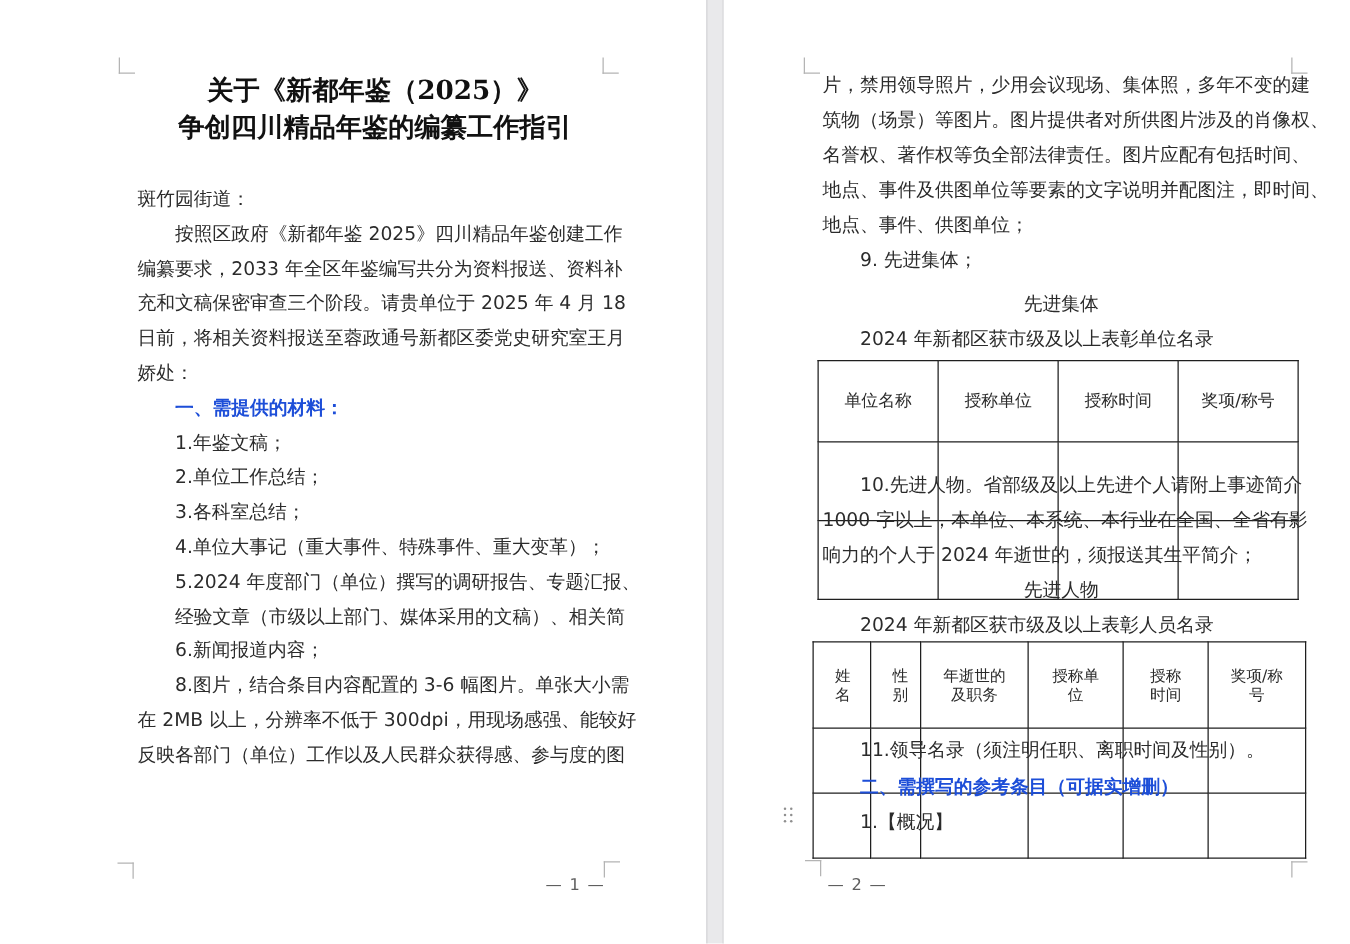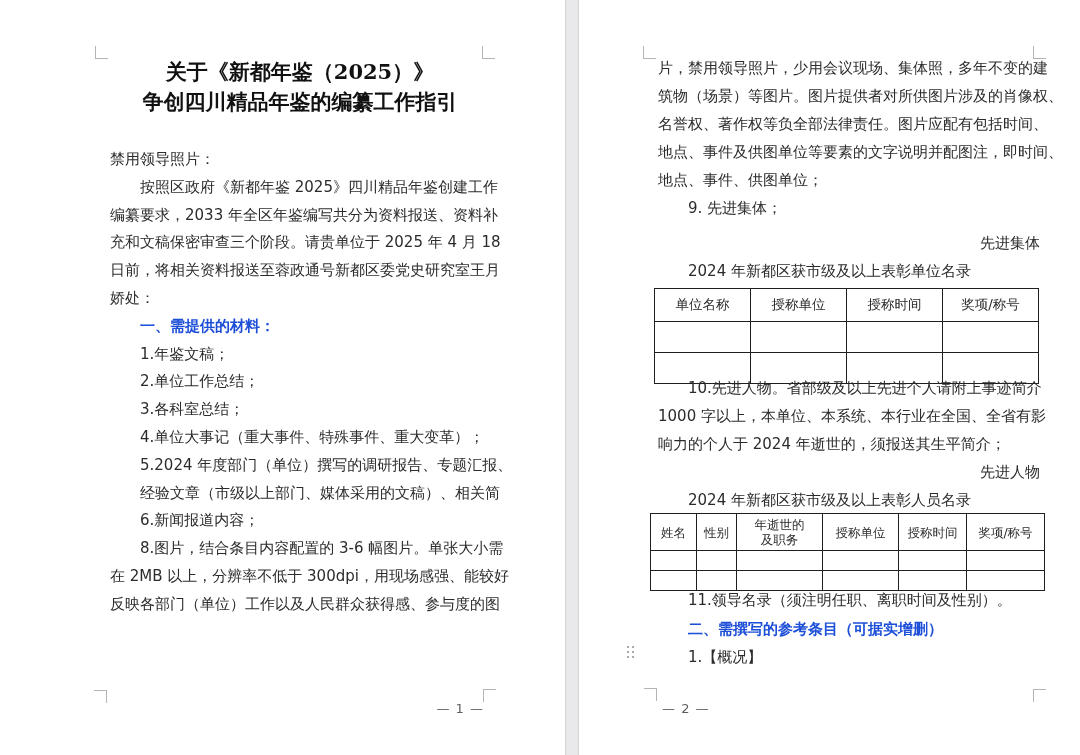--- a/index.html
+++ b/index.html
@@ -21,32 +21,32 @@
 
   
   .doc-title{position:absolute;left:78px;top:57px;width:380px;text-align:center;
              font-family:"DejaVu Serif","Liberation Serif",serif;font-weight:700;color:#111;
              font-size:21px;line-height:30px;white-space:nowrap;}
 
   
   .tblock{position:absolute;width:382px;font-size:15px;color:#2b2b2b;}
   .ln{white-space:nowrap;}
   .ind{text-indent:2em;}
-  .ctr{text-align:right;}
+  .ctr{text-align:center;}
   .b{font-weight:700;color:#1d4ed8;}
   .p1-body{left:78px;top:146px;line-height:27.8px;}
   .p2-top{left:79px;top:54px;line-height:28px;}
   .p2-mid{left:79px;top:374px;line-height:28px;}
   .p2-bottom{left:79px;top:586px;line-height:28.5px;}
   .sp7{margin-top:7px;}
 
   
   table.doc-table{position:absolute;border-collapse:collapse;table-layout:fixed;background:#fff;}
   .doc-table th,.doc-table td{border:1.5px solid #1f1f1f;text-align:center;vertical-align:middle;
-                              padding:1px;font-weight:normal;color:#2b2b2b;}
+                              padding:17px;font-weight:normal;color:#2b2b2b;}
   .t-units{left:75px;top:288px;width:385px;}
   .t-units th{height:30px;font-size:13.5px;}
   .t-units td{height:28px;}
   .t-persons{left:71px;top:513px;width:394px;}
   .t-persons th{height:34px;font-size:12.5px;line-height:15px;white-space:pre-line;}
   .t-persons td{height:17px;}
 
   
   .pageno{position:absolute;font-size:13px;color:#5f5f5f;letter-spacing:1px;white-space:nowrap;}
   .pn1{left:78px;top:701px;width:374px;text-align:right;}
@@ -68,21 +68,21 @@
     <div class="mark m-top" style="left:450px;top:46px;"></div>
     <div class="mark m-bl" style="left:62px;top:690px;"></div>
     <div class="mark m-br" style="left:451px;top:689px;"></div>
 
     <div class="doc-title">
       <div class="ln">关于《新都年鉴（2025）》</div>
       <div class="ln">争创四川精品年鉴的编纂工作指引</div>
     </div>
 
     <div class="tblock p1-body">
-      <div class="ln">禁用领导照片：</div>
+      <div class="ln">斑竹园街道：</div>
       <div class="ln ind">按照区政府《新都年鉴 2025》四川精品年鉴创建工作</div>
       <div class="ln">编纂要求，2033 年全区年鉴编写共分为资料报送、资料补</div>
       <div class="ln">充和文稿保密审查三个阶段。请贵单位于 2025 年 4 月 18</div>
       <div class="ln">日前，将相关资料报送至蓉政通号新都区委党史研究室王月</div>
       <div class="ln">娇处：</div>
       <div class="ln ind b">一、需提供的材料：</div>
       <div class="ln ind">1.年鉴文稿；</div>
       <div class="ln ind">2.单位工作总结；</div>
       <div class="ln ind">3.各科室总结；</div>
       <div class="ln ind">4.单位大事记（重大事件、特殊事件、重大变革）；</div>

